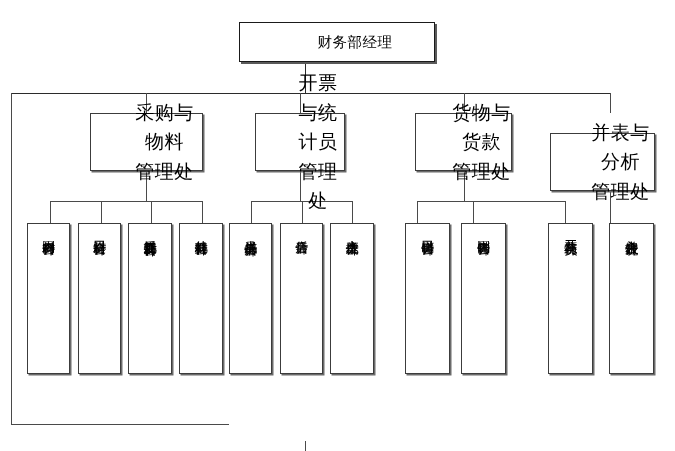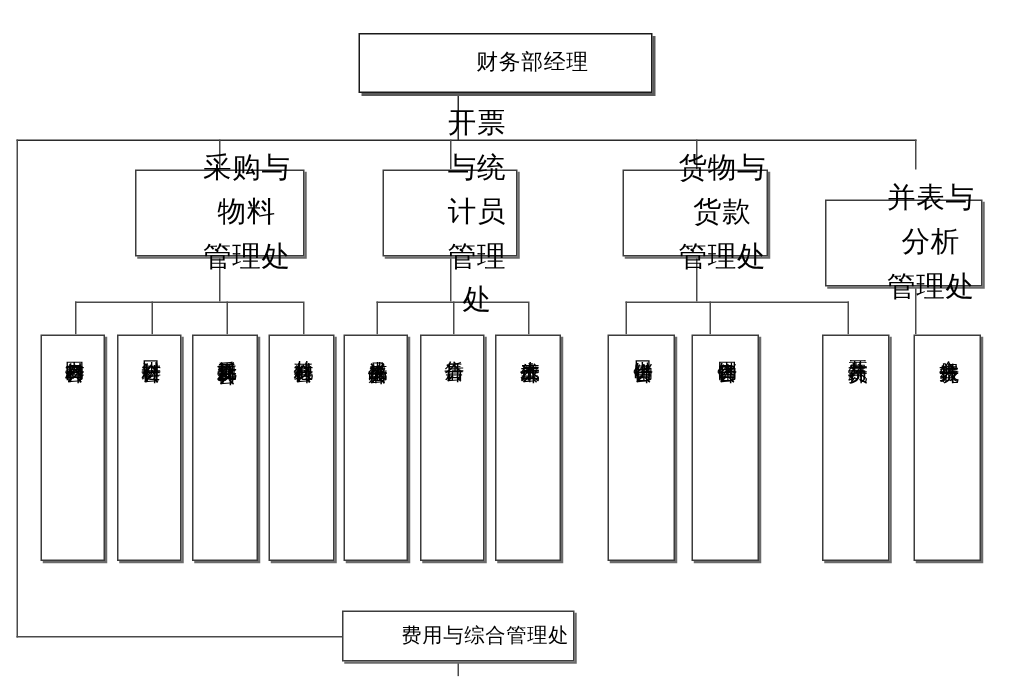--- a/index.html
+++ b/index.html
@@ -197,17 +197,14 @@
       <span>开票与统计员</span>
     </div>
   </div>
 
   <div class="vbox" style="left:609px; top:223px; width:45px; height:151px;">
     <div class="vwrap">
       <span>合并报表统计</span>
     </div>
   </div>
 
-  <div class="box shadow" style="left:228px; top:407px; width:155px; height:34px;">
-    <span class="lbl">费用与综合管理处</span>
-  </div>
 
 </div>
 
 </body></html>

